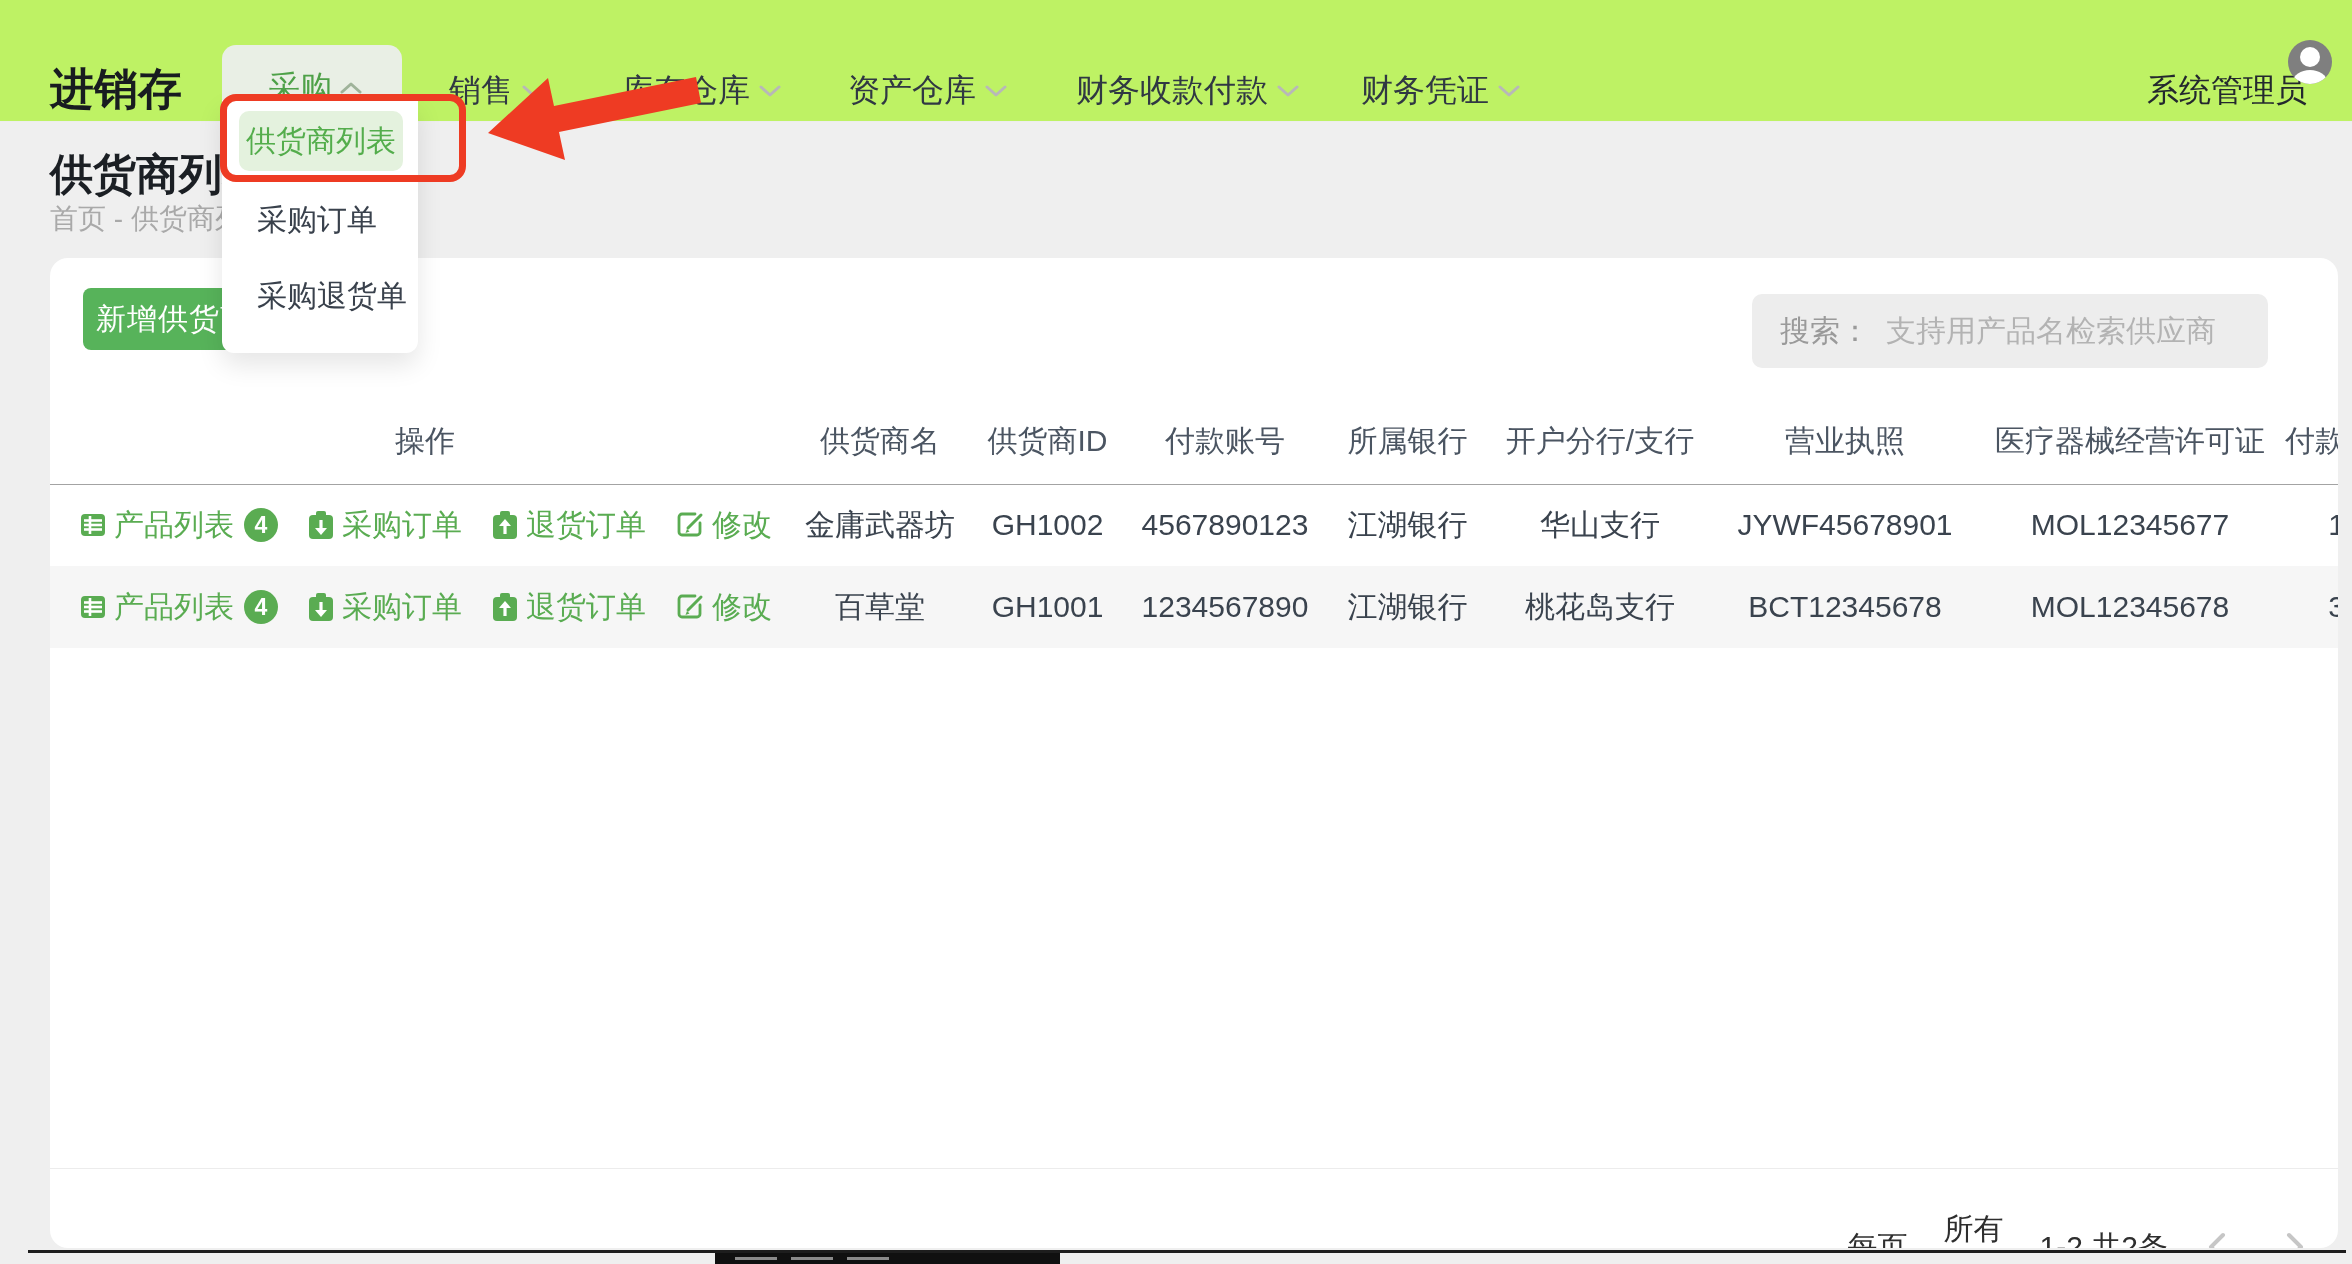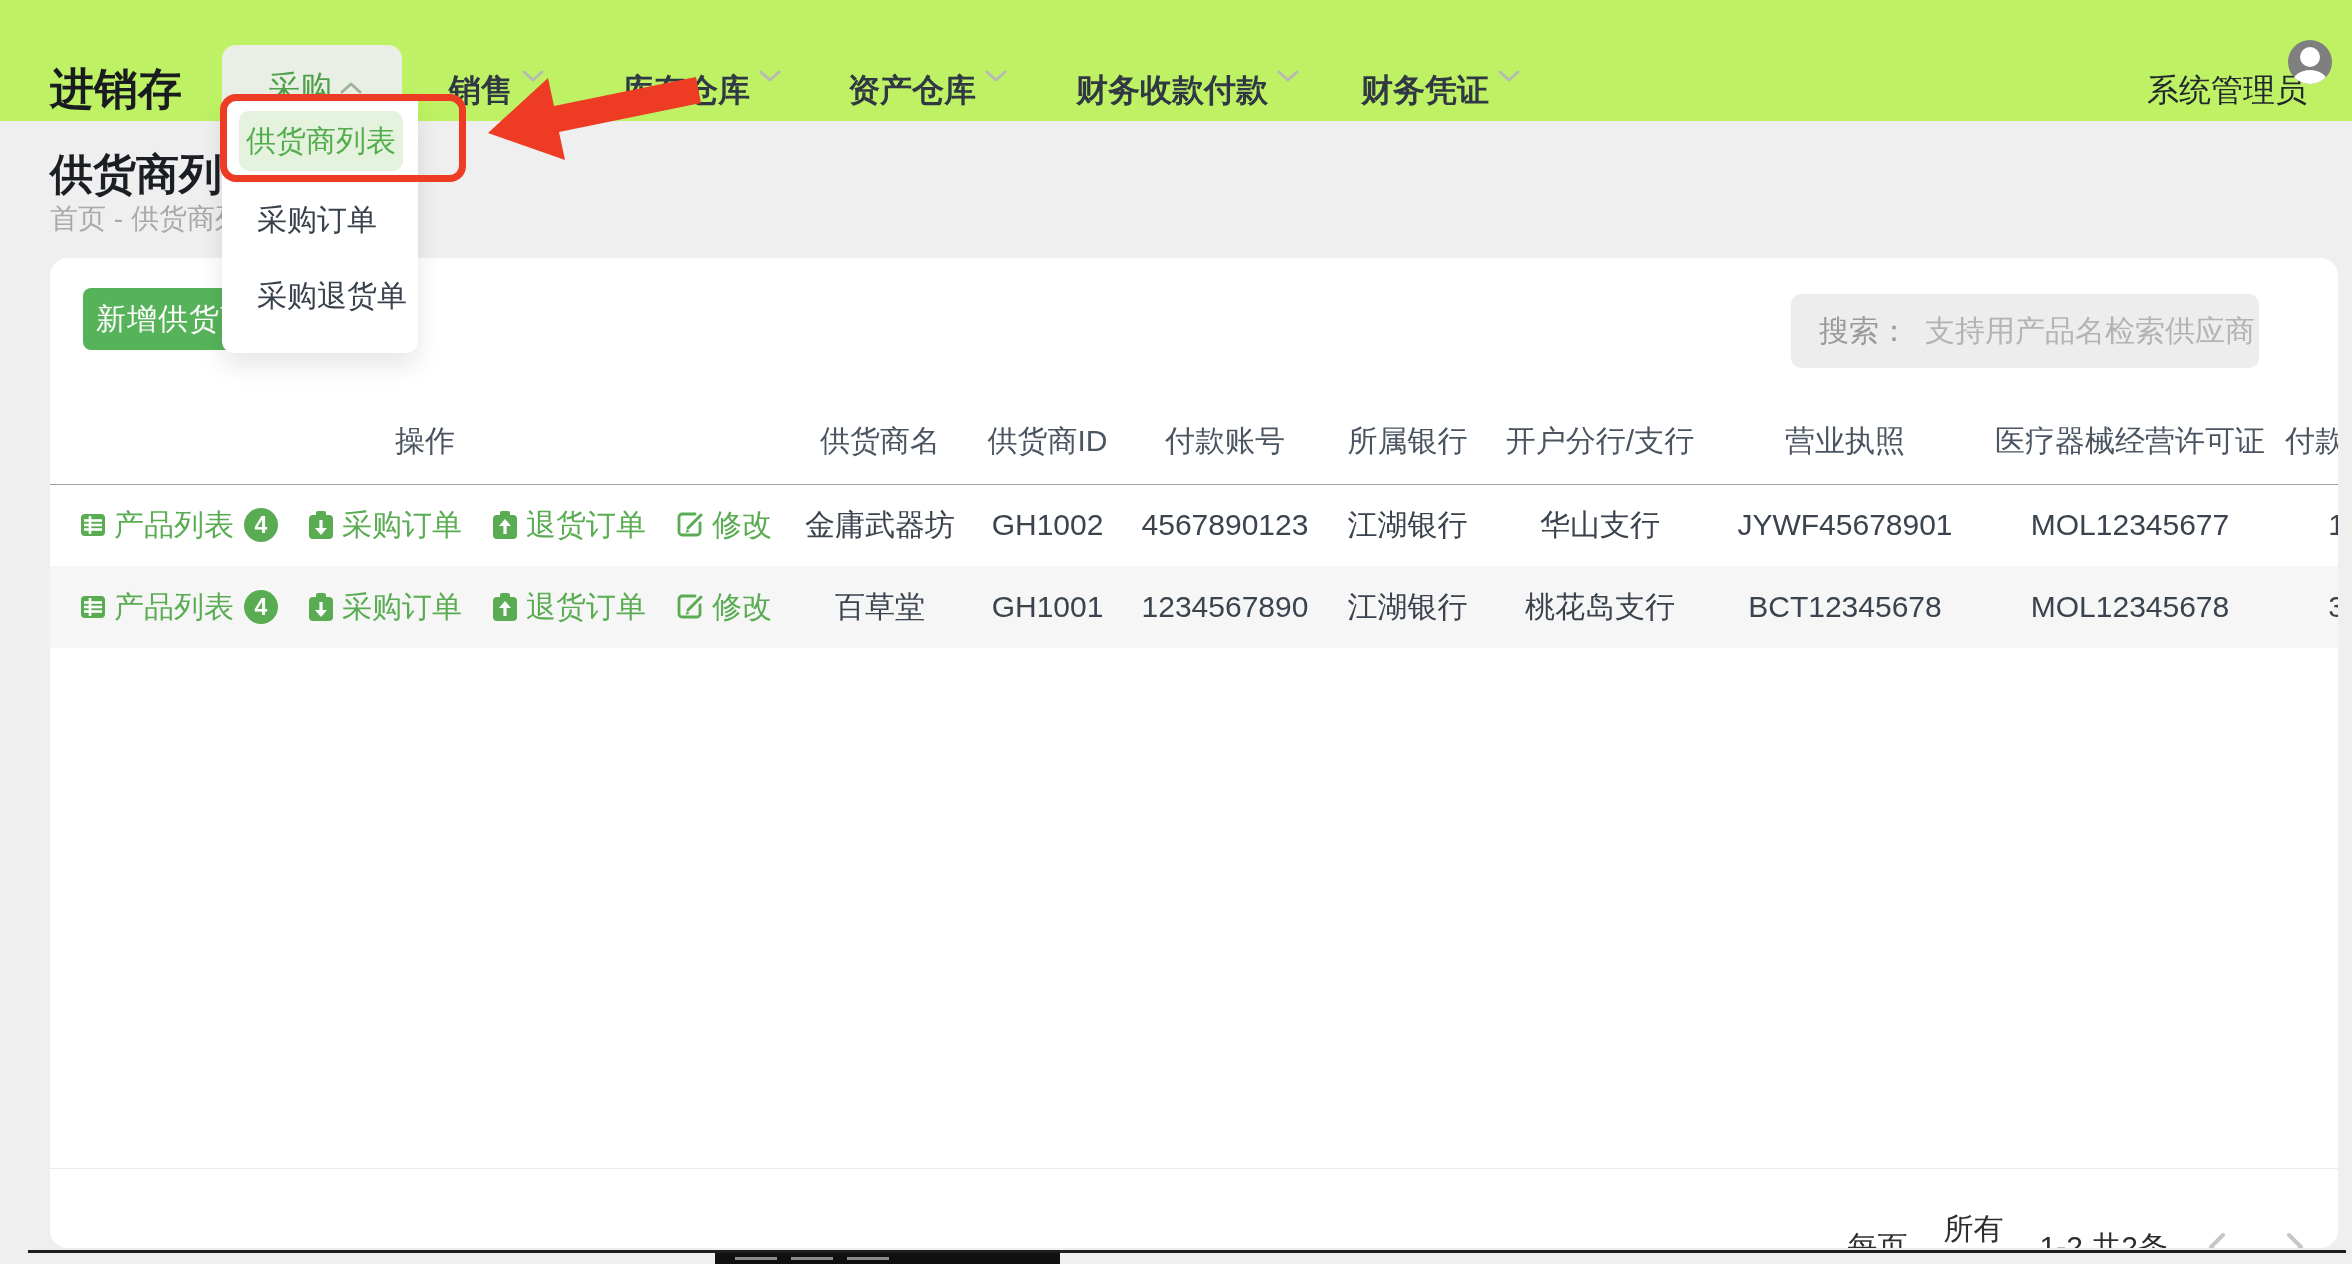--- a/index.html
+++ b/index.html
@@ -6,22 +6,22 @@
   html,body { width:2352px; height:1264px; overflow:hidden; }
   body {
     font-family:"Liberation Sans","DejaVu Sans",sans-serif;
     background:#efefef; position:relative; color:#39424d;
   }
 
   
   .topnav { position:absolute; left:0; top:0; width:2352px; height:122px;
             background:#bef264; border-bottom:1px solid #ededed; z-index:10; }
   .logo { position:absolute; left:50px; top:60px; font-size:44px; font-weight:700; color:#181c20; }
-  .nav-item { position:absolute; top:69px; height:44px; display:flex; align-items:flex-start; gap:9px;
-              font-size:32px; color:#303843; cursor:pointer;font-weight:bold; }
+  .nav-item { position:absolute; top:69px; height:44px; display:flex; align-items:center; gap:9px;
+              font-size:32px; color:#303843; cursor:pointer; }
   .chev { width:22px; height:14px; display:block; }
   .nav-pill { position:absolute; left:222px; top:45px; width:180px; height:75px;
               background:#e9efe5; border-radius:14px; display:flex; align-items:center;
               justify-content:center; gap:8px; padding-top:10px; cursor:pointer;padding-left:6px; }
   .nav-pill .lbl { font-size:32px; color:#4ea148; }
   .user-name { position:absolute; left:2147px; top:69px; height:44px; display:flex; align-items:center;
                font-size:32px; color:#23282e; }
   .avatar { position:absolute; left:2288px; top:40px; width:44px; height:44px; border-radius:50%;
             background:#7f7f7f; overflow:hidden; }
   .avatar .head { position:absolute; left:12px; top:7px; width:20px; height:20px; border-radius:50%; background:#ffffff; }
@@ -47,22 +47,22 @@
              border:7px solid #ee3b23; border-radius:16px; z-index:30; pointer-events:none; }
   .red-arrow { position:absolute; left:470px; top:60px; z-index:40; pointer-events:none; }
 
   
   .card { position:absolute; left:50px; top:258px; width:2288px; height:990px; background:#ffffff;
           border-radius:18px; overflow:hidden; z-index:2; }
   .add-btn { position:absolute; left:33px; top:30px; width:181px; height:62px; background:#57b35a;
              border:none; border-radius:8px; color:#ffffff; font-size:30px; letter-spacing:1px;
              display:flex; align-items:center; justify-content:center; cursor:pointer;
              font-family:inherit; }
-  .search-box { position:absolute; left:1702px; top:36px; width:468px; height:74px; background:#ededed;
-                border-radius:10px; display:flex; align-items:center; padding-left:28px;margin-left:39px; }
+  .search-box { position:absolute; left:1702px; top:36px; width:516px; height:74px; background:#ededed;
+                border-radius:10px; display:flex; align-items:center; padding-left:28px; }
   .search-label { font-size:30px; color:#9a9a9a; flex:0 0 auto; }
   .search-input { margin-left:16px; border:none; outline:none; background:transparent; flex:1;
                   font-size:30px; color:#4c1d95; font-family:inherit; }
   .search-input::placeholder { color:#b3b3b3; opacity:1; }
 
   
   table.grid { position:absolute; left:0; top:142px; width:2370px; border-collapse:collapse; table-layout:fixed; }
   table.grid th { height:84px; font-weight:400; font-size:30px; color:#4b5562; text-align:center;
                   border-bottom:1px solid #a3a3a3; white-space:nowrap; }
   table.grid td { height:82px; font-size:30px; color:#3a434e; text-align:center; white-space:nowrap; }

